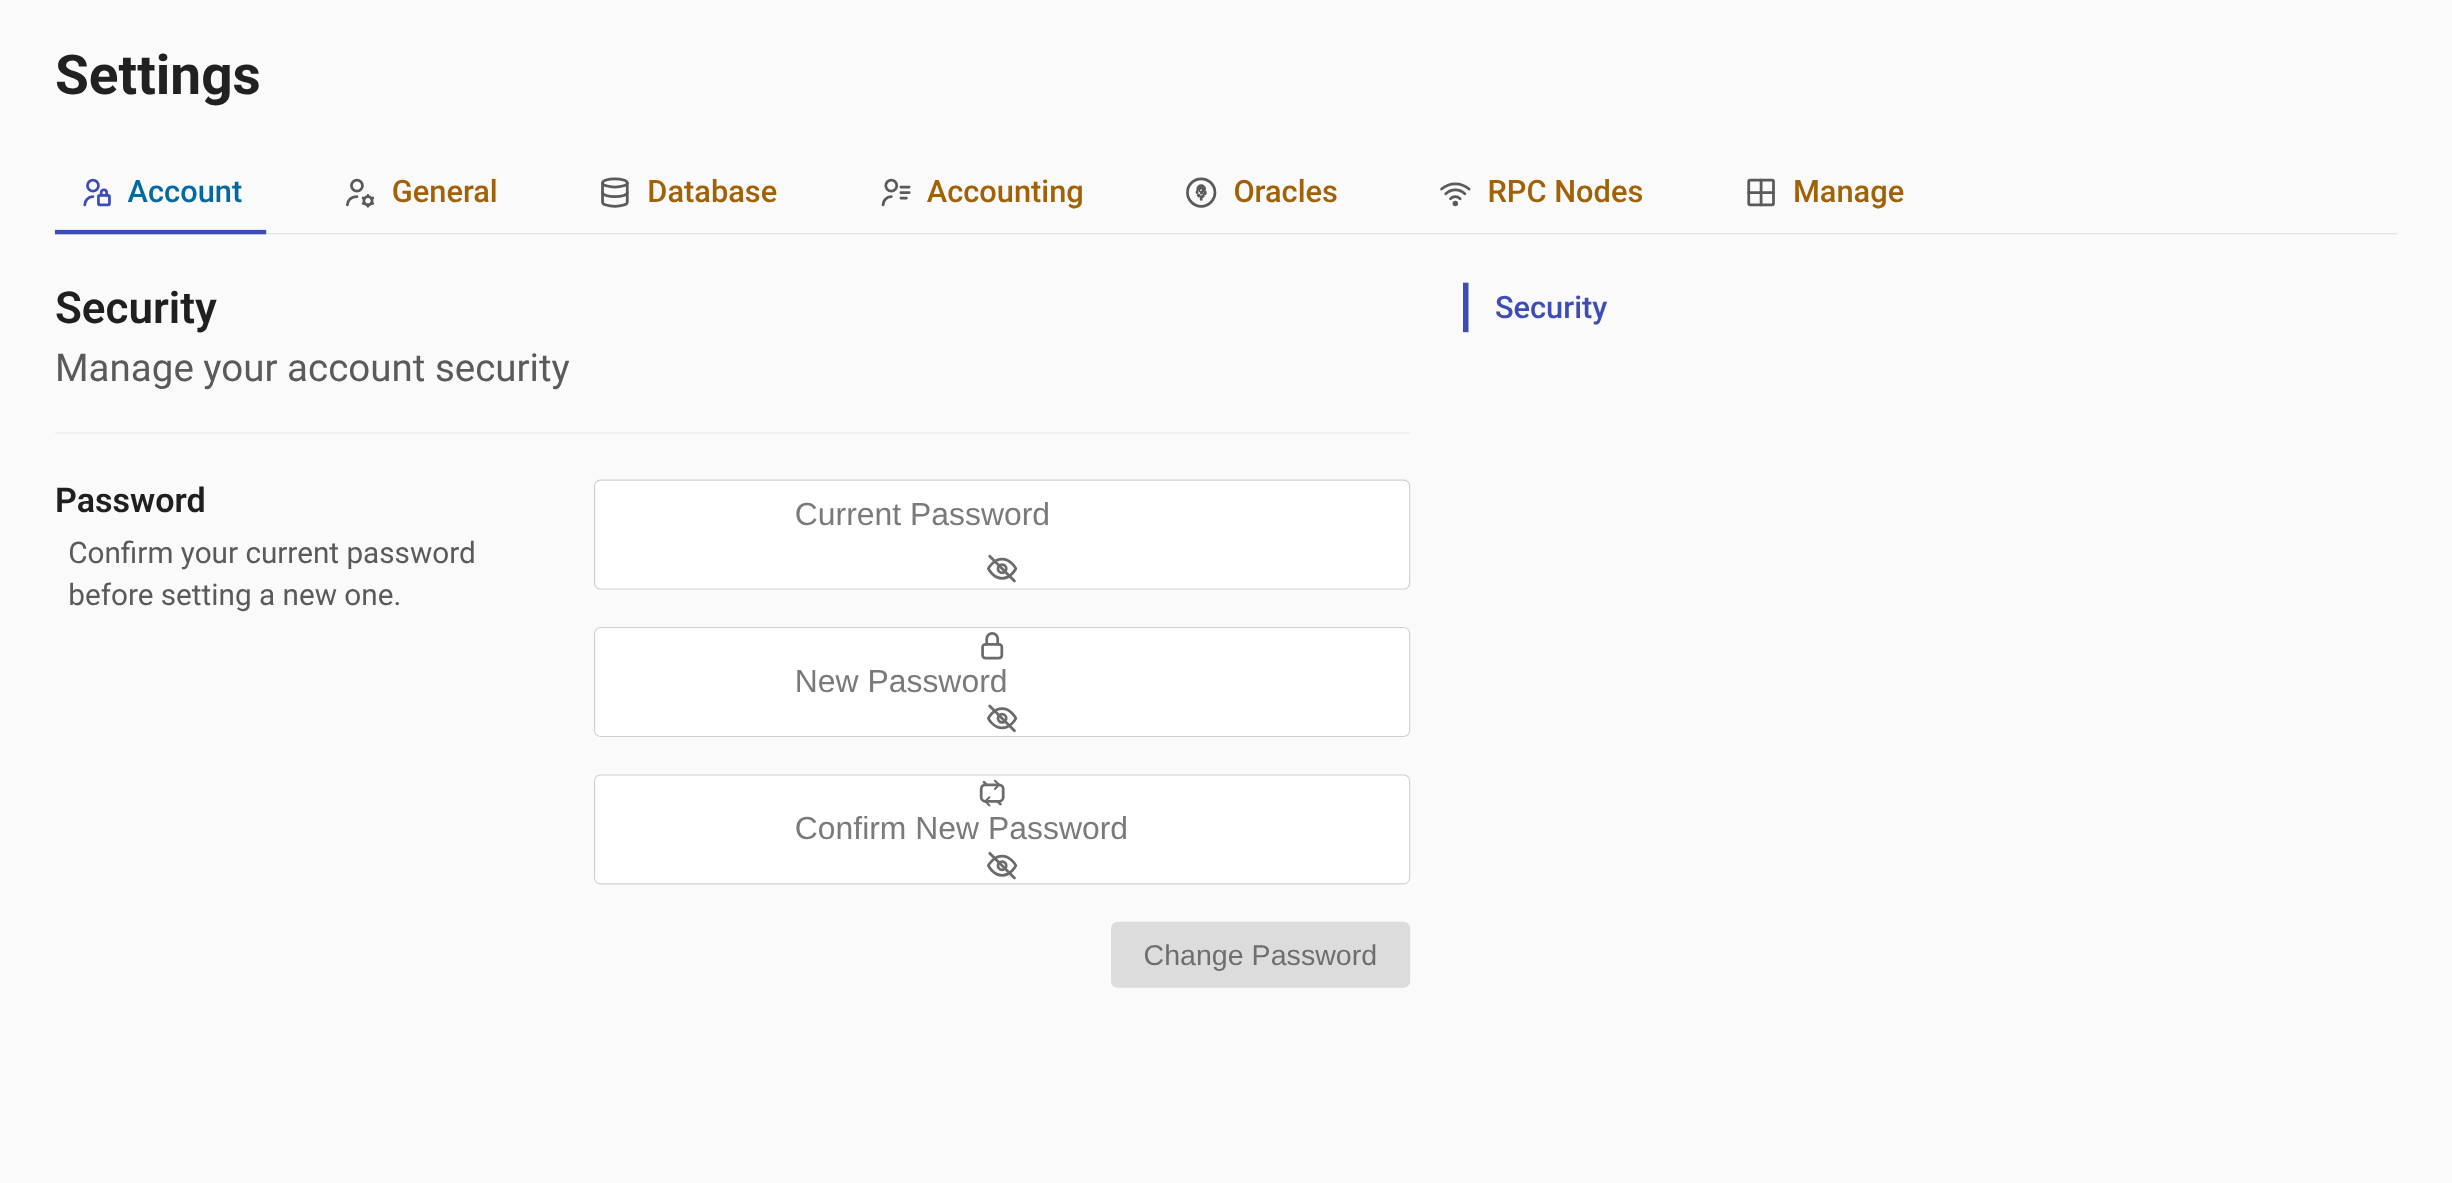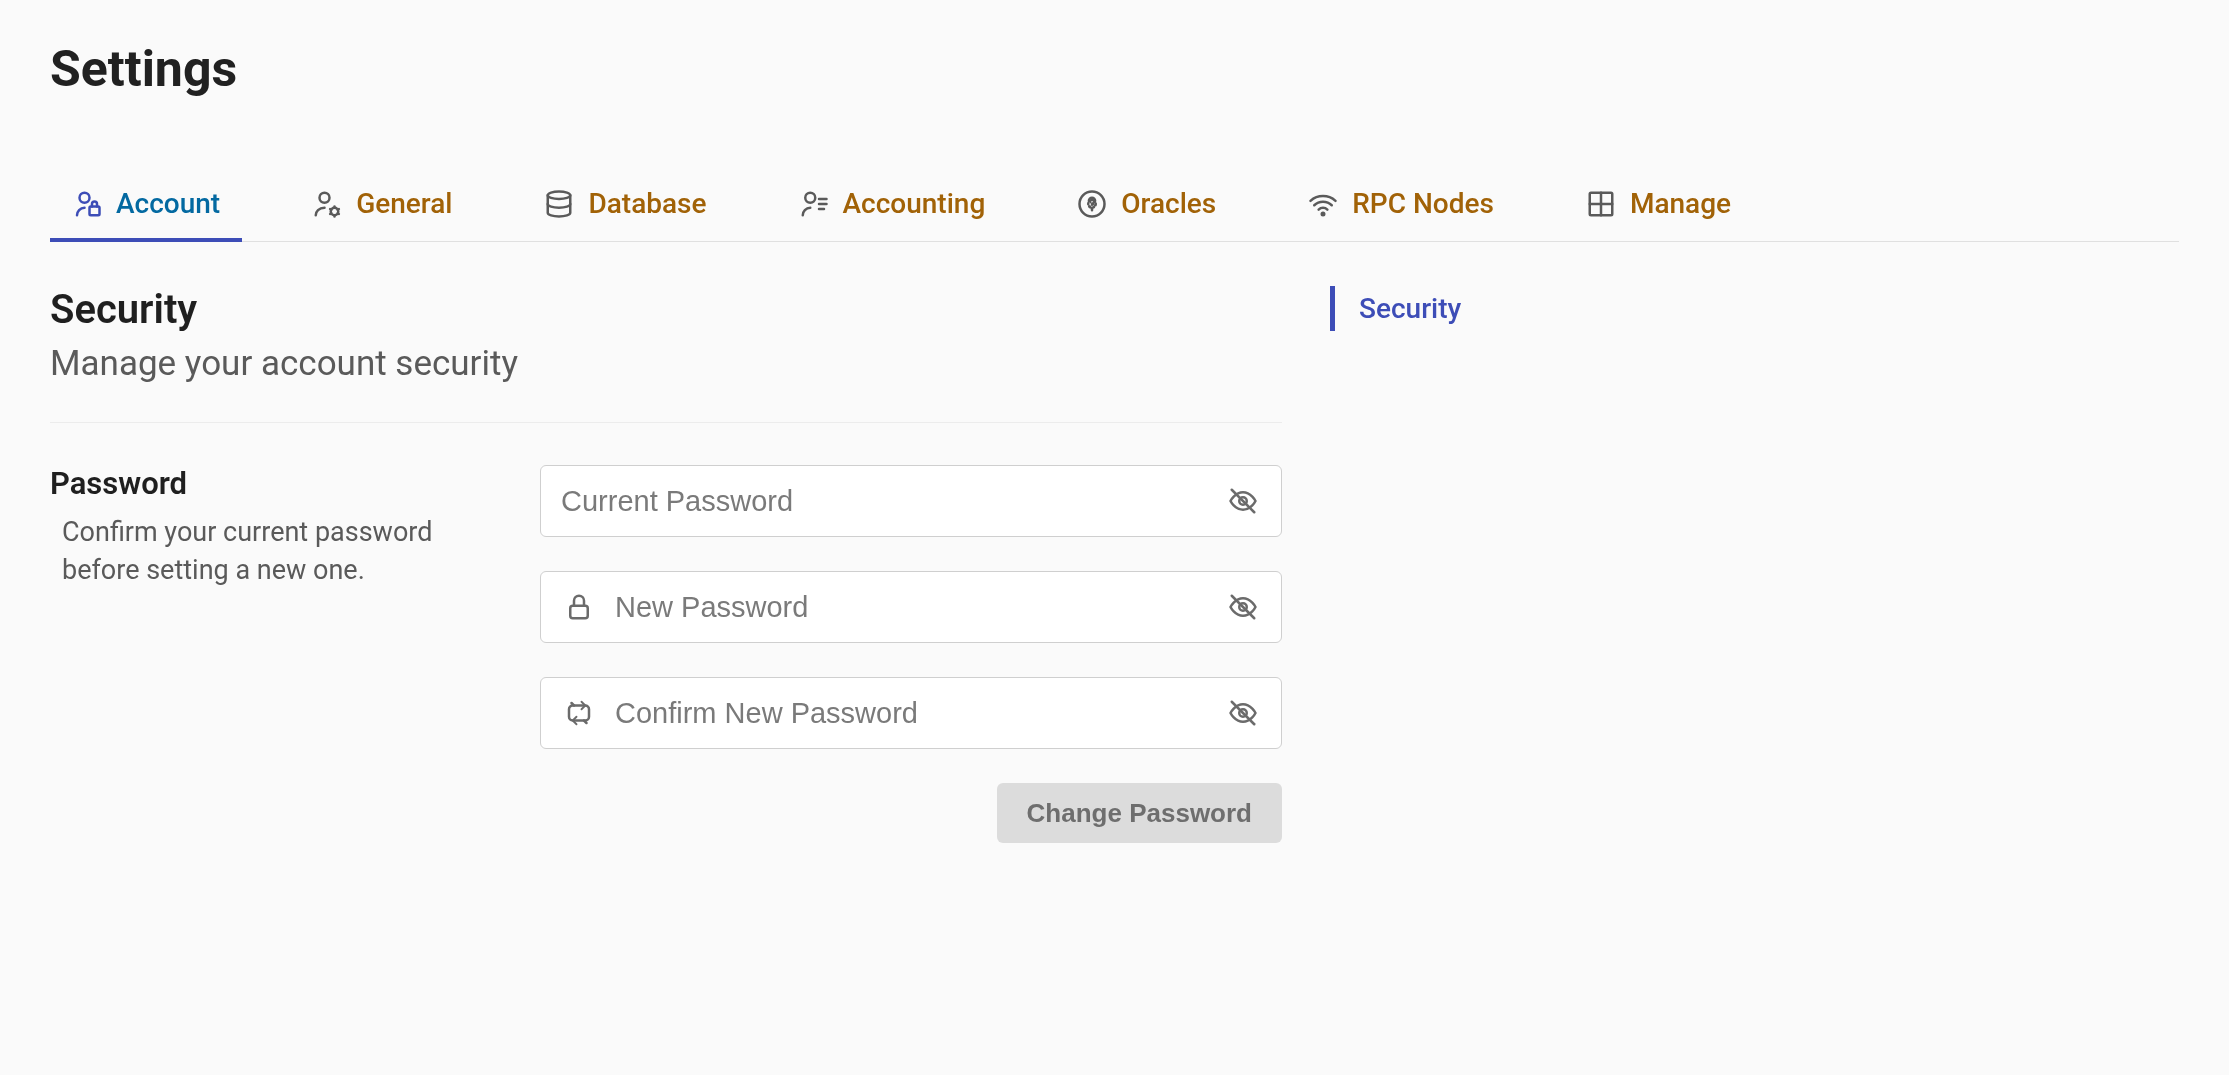--- a/index.html
+++ b/index.html
@@ -11,21 +11,21 @@
     height: 1075px;
     overflow: hidden;
   }
   .page {
     padding: 40px 50px 0 50px;
   }
   .page-title {
     font-size: 50px;
     font-weight: 700;
     color: #212121;
-    margin-bottom: 77px;
+    margin-bottom: 48px;
   }
   .tabs {
     display: flex;
     gap: 48px;
     border-bottom: 1px solid #e0e0e0;
   }
   .tab {
     display: flex;
     align-items: center;
     gap: 14px;
@@ -84,22 +84,23 @@
     margin-left: 12px;
   }
 
   .pw-fields { flex: 1; display: flex; flex-direction: column; gap: 34px; }
   .field {
     display: flex;
     align-items: center;
     background: #fff;
     border: 1px solid #cfcfcf;
     border-radius: 6px;
-    height: 72px;
+    height: 100px;
     padding: 0 20px;
+    flex-direction: column;
   }
   .field .lead-icon { width: 36px; height: 36px; display:flex; align-items:center; justify-content:center; margin-right: 18px;}
   .field .lead-icon svg { stroke: #6b6b6b; }
   .field input {
     flex: 1;
     border: none;
     outline: none;
     font-size: 29px;
     color: #333;
     background: transparent;
@@ -110,21 +111,21 @@
 
   .btn-row { display:flex; justify-content:flex-end; }
   .change-btn {
     background: #dcdcdc;
     color: #6e6e6e;
     border: none;
     border-radius: 6px;
     height: 60px;
     padding: 0 30px;
     font-size: 26px;
-    font-weight: 700;
+    font-weight: 400;
     cursor: pointer;
   }
 
   .sidenav-item {
     border-left: 5px solid #3d4db7;
     padding: 6px 0 6px 24px;
     font-size: 28px;
     font-weight: 500;
     color: #3d4db7;
     cursor: pointer;

